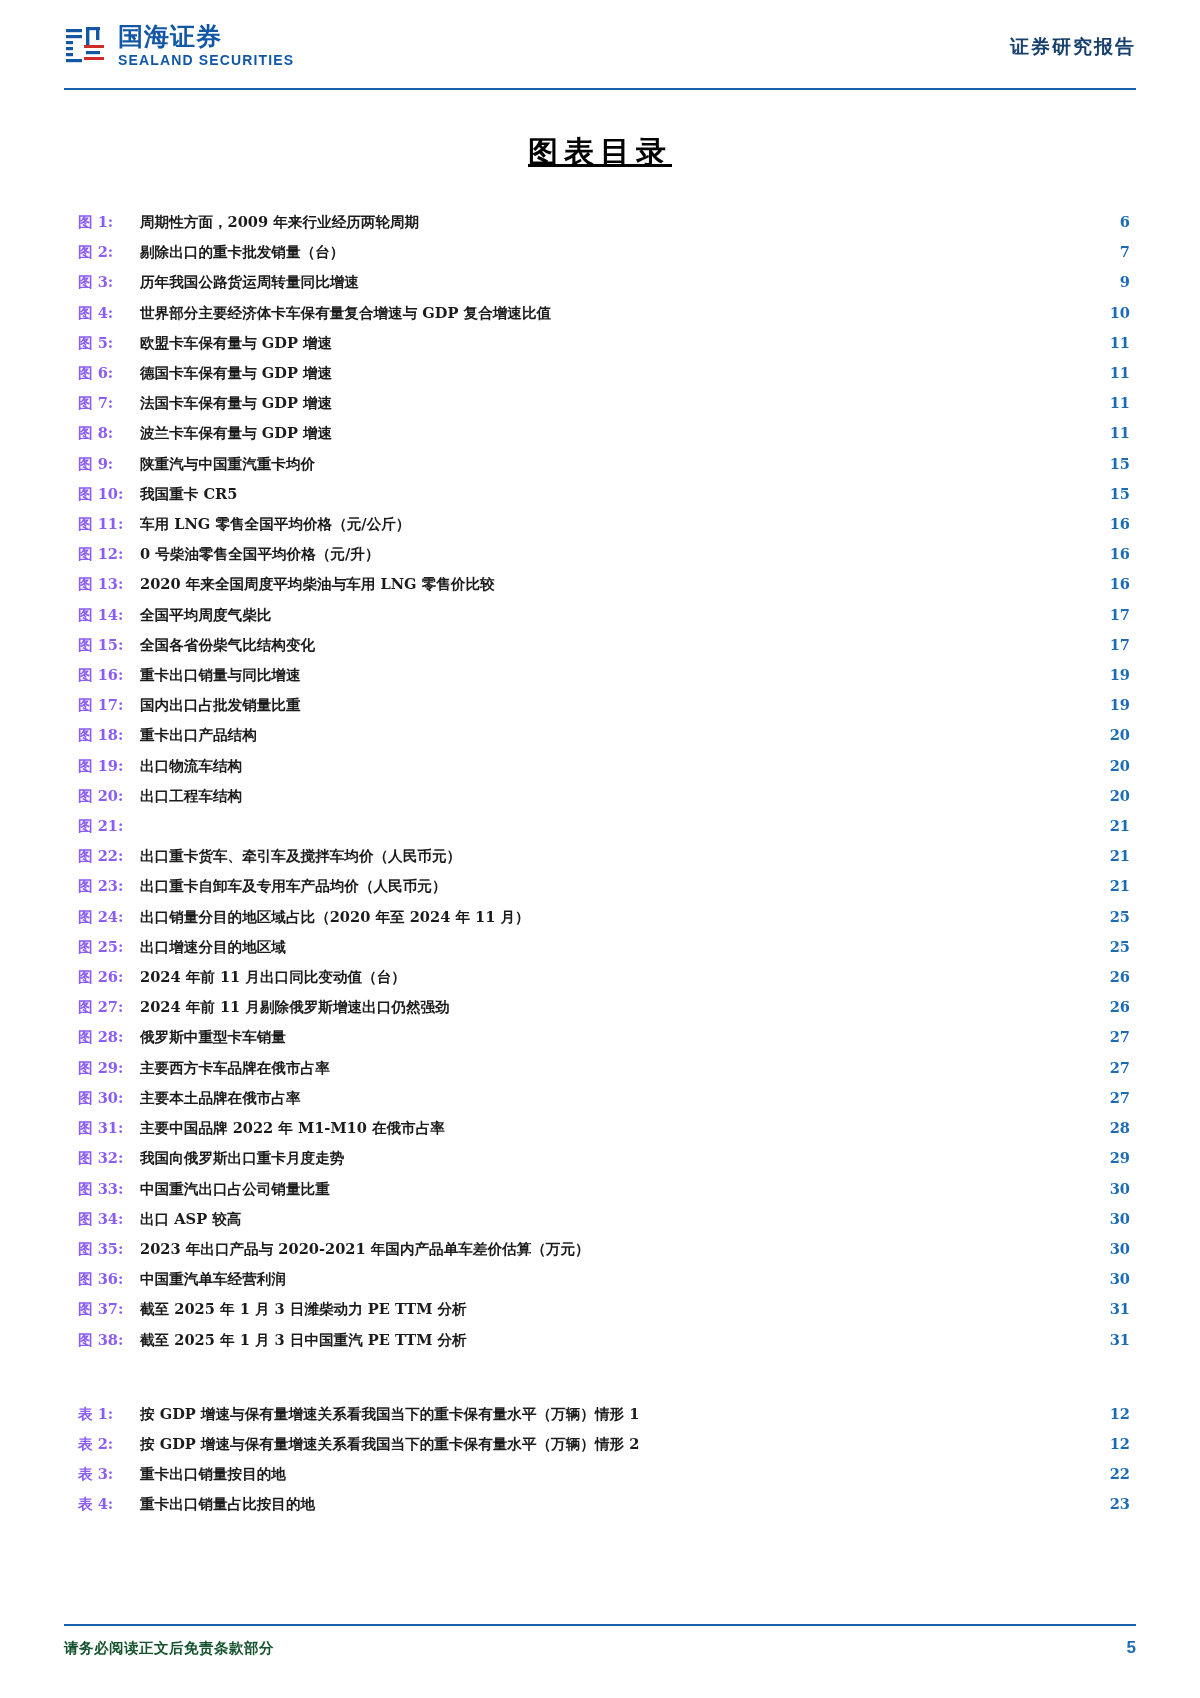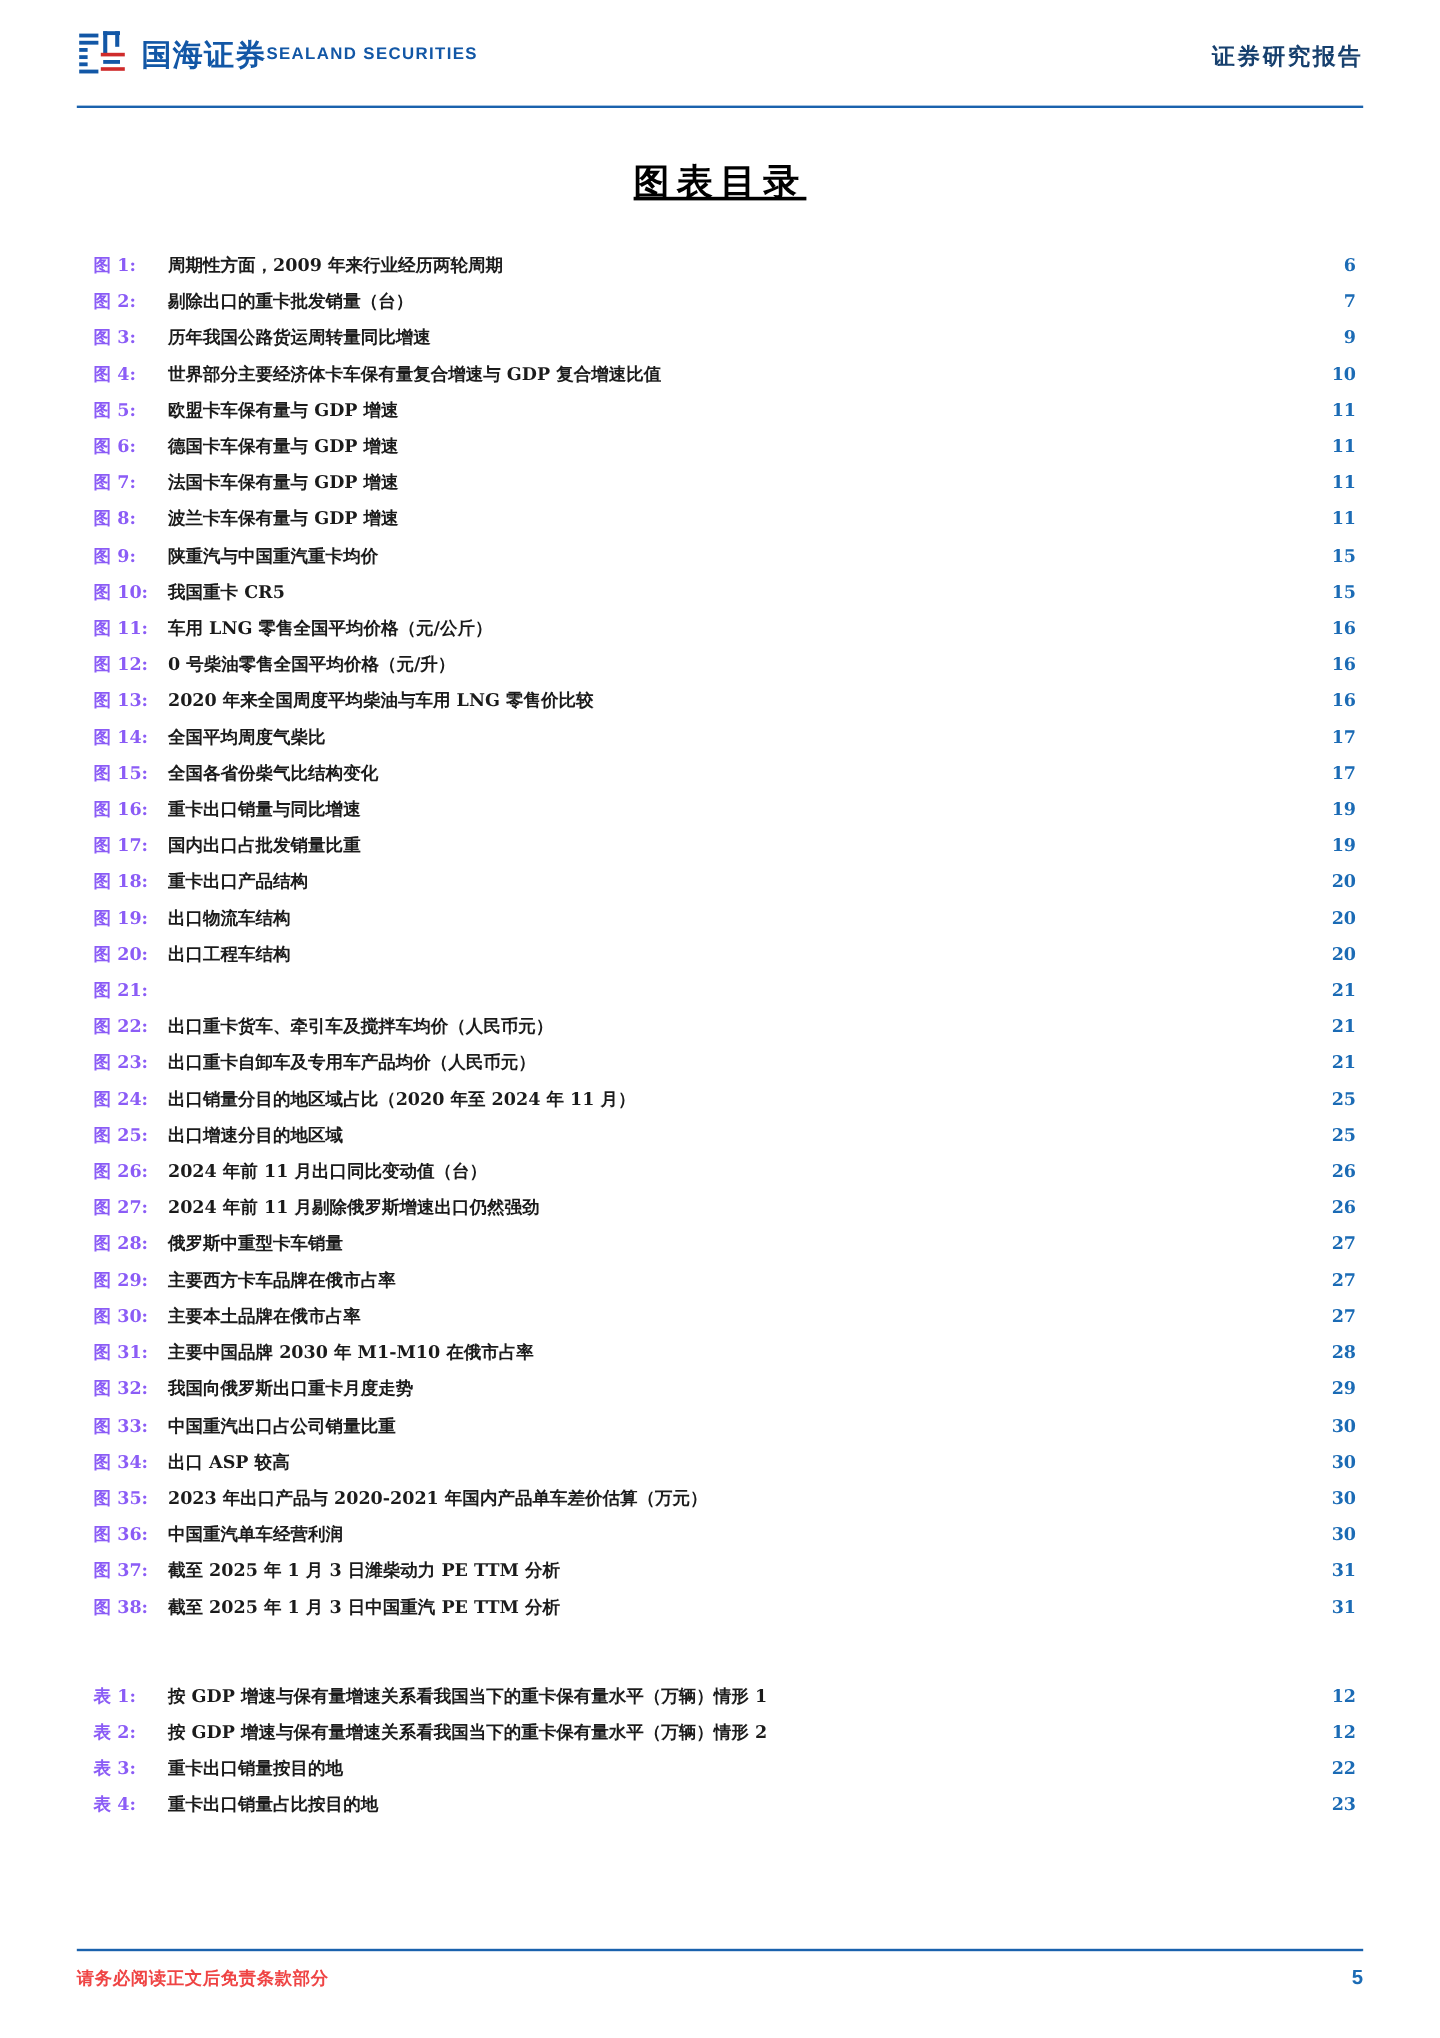--- a/index.html
+++ b/index.html
@@ -32,21 +32,21 @@
     gap: 8px;
     padding-top: 24px;
   }
   .brand-mark {
     width: 46px;
     height: 42px;
     flex: 0 0 auto;
   }
   .brand-text {
     display: flex;
-    flex-direction: row;
+    flex-direction: column;
     justify-content: center;
     line-height: 1;
   }
   .brand-cn {
     font-family: "DejaVu Sans", "Liberation Sans", sans-serif;
     font-size: 25px;
     font-weight: 700;
     letter-spacing: 1px;
     color: #1257a6;
   }
@@ -158,21 +158,21 @@
   }
   .footer-inner {
     display: flex;
     align-items: center;
     justify-content: space-between;
   }
   .footer-note {
     font-family: Liberation Serif, serif;
     font-size: 14.5px;
     font-weight: 700;
-    color: #ef4444;
+    color: #14532d;
     letter-spacing: 0.5px;
   }
   .footer-page {
     font-family: "Liberation Sans", "DejaVu Sans", sans-serif;
     font-size: 17px;
     font-weight: 700;
     color: #1b6bb5;
   }
 </style>
 </head>
@@ -391,21 +391,21 @@
         <span class="toc-page">27</span>
       </li>
       <li class="toc-row">
         <span class="toc-label">图 30:</span>
         <span class="toc-text">主要本土品牌在俄市占率</span>
         <span class="toc-leader"></span>
         <span class="toc-page">27</span>
       </li>
       <li class="toc-row">
         <span class="toc-label">图 31:</span>
-        <span class="toc-text">主要中国品牌 2030 年 M1-M10 在俄市占率</span>
+        <span class="toc-text">主要中国品牌 2022 年 M1-M10 在俄市占率</span>
         <span class="toc-leader"></span>
         <span class="toc-page">28</span>
       </li>
       <li class="toc-row">
         <span class="toc-label">图 32:</span>
         <span class="toc-text">我国向俄罗斯出口重卡月度走势</span>
         <span class="toc-leader"></span>
         <span class="toc-page">29</span>
       </li>
       <li class="toc-row">

